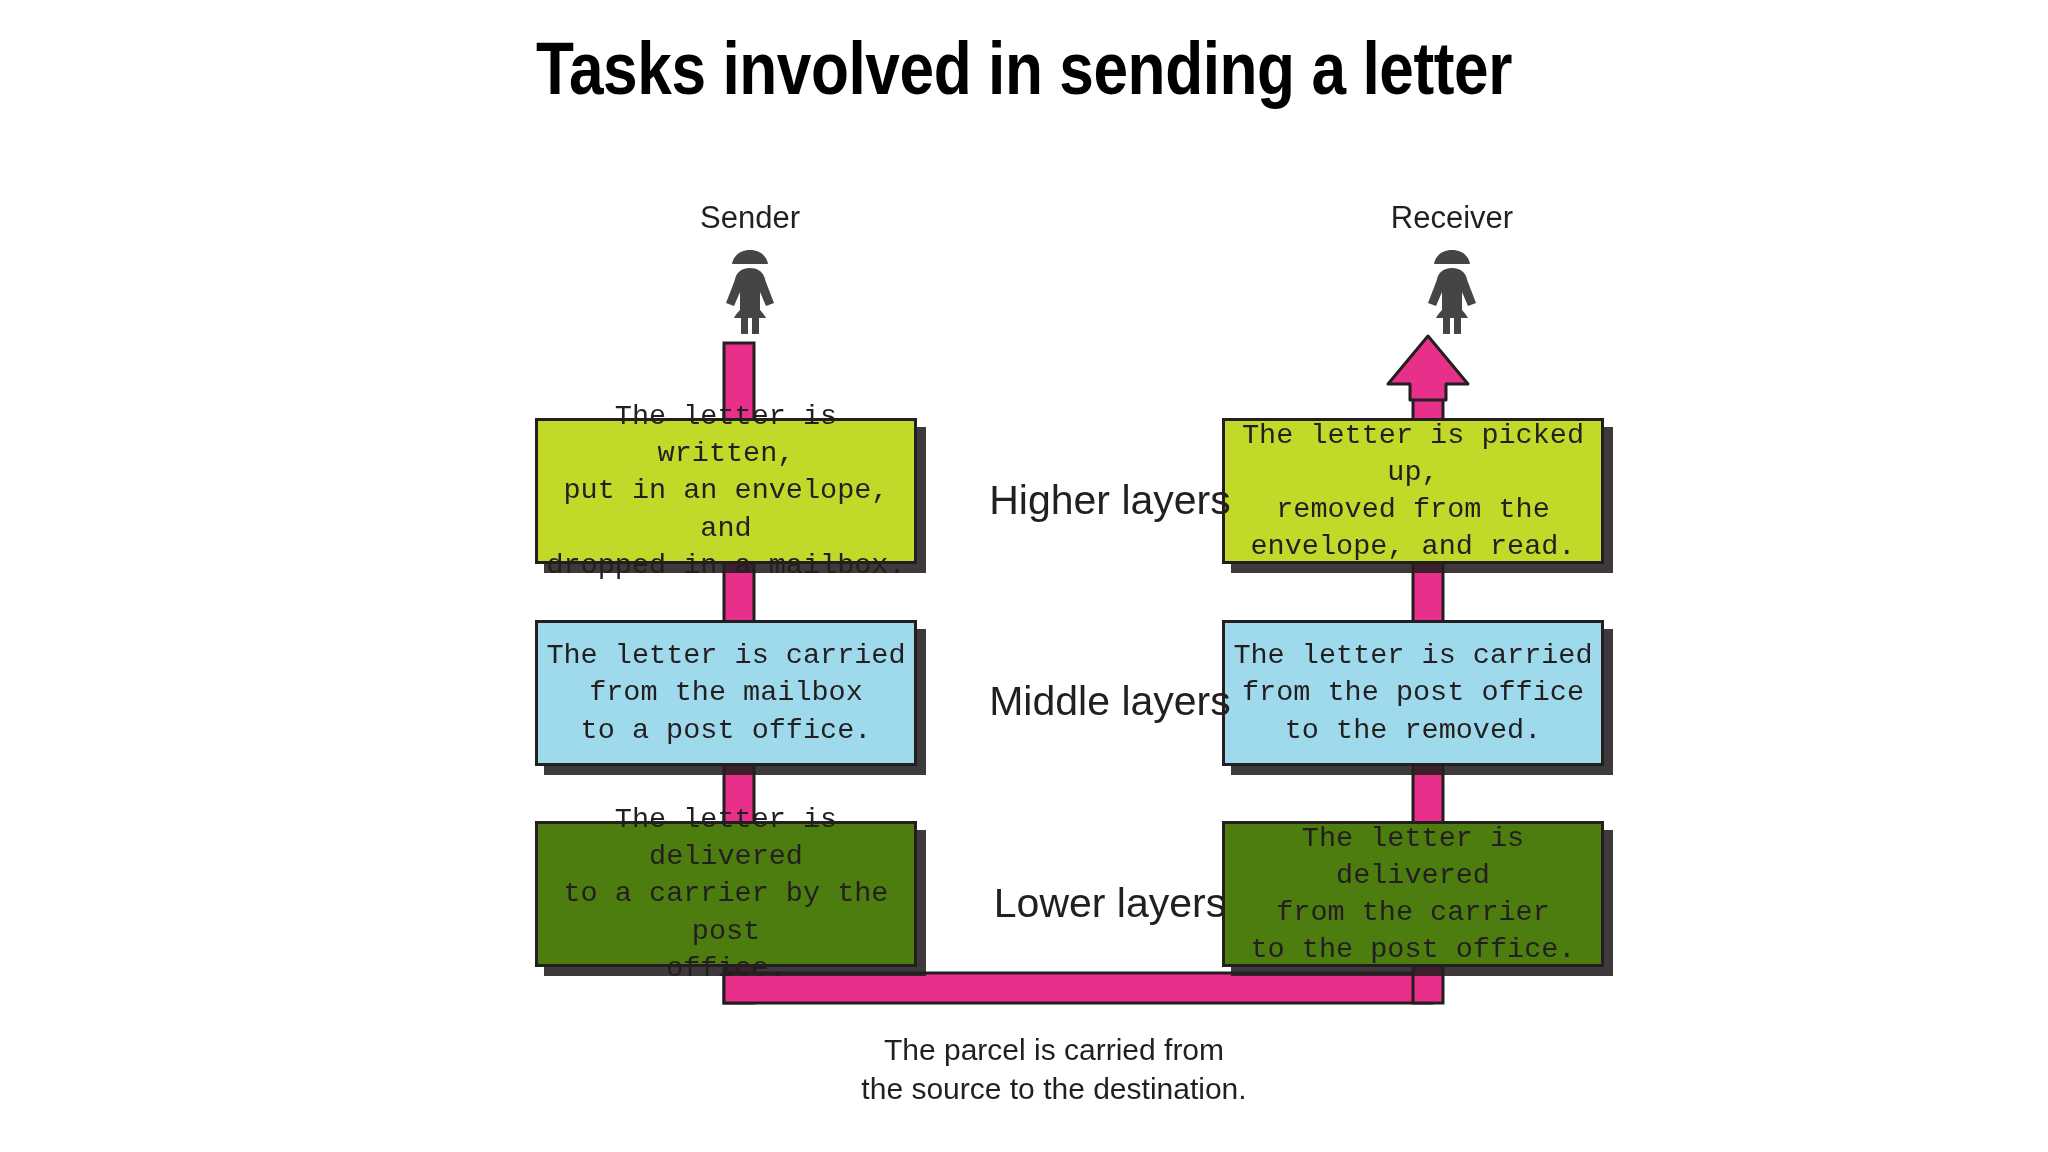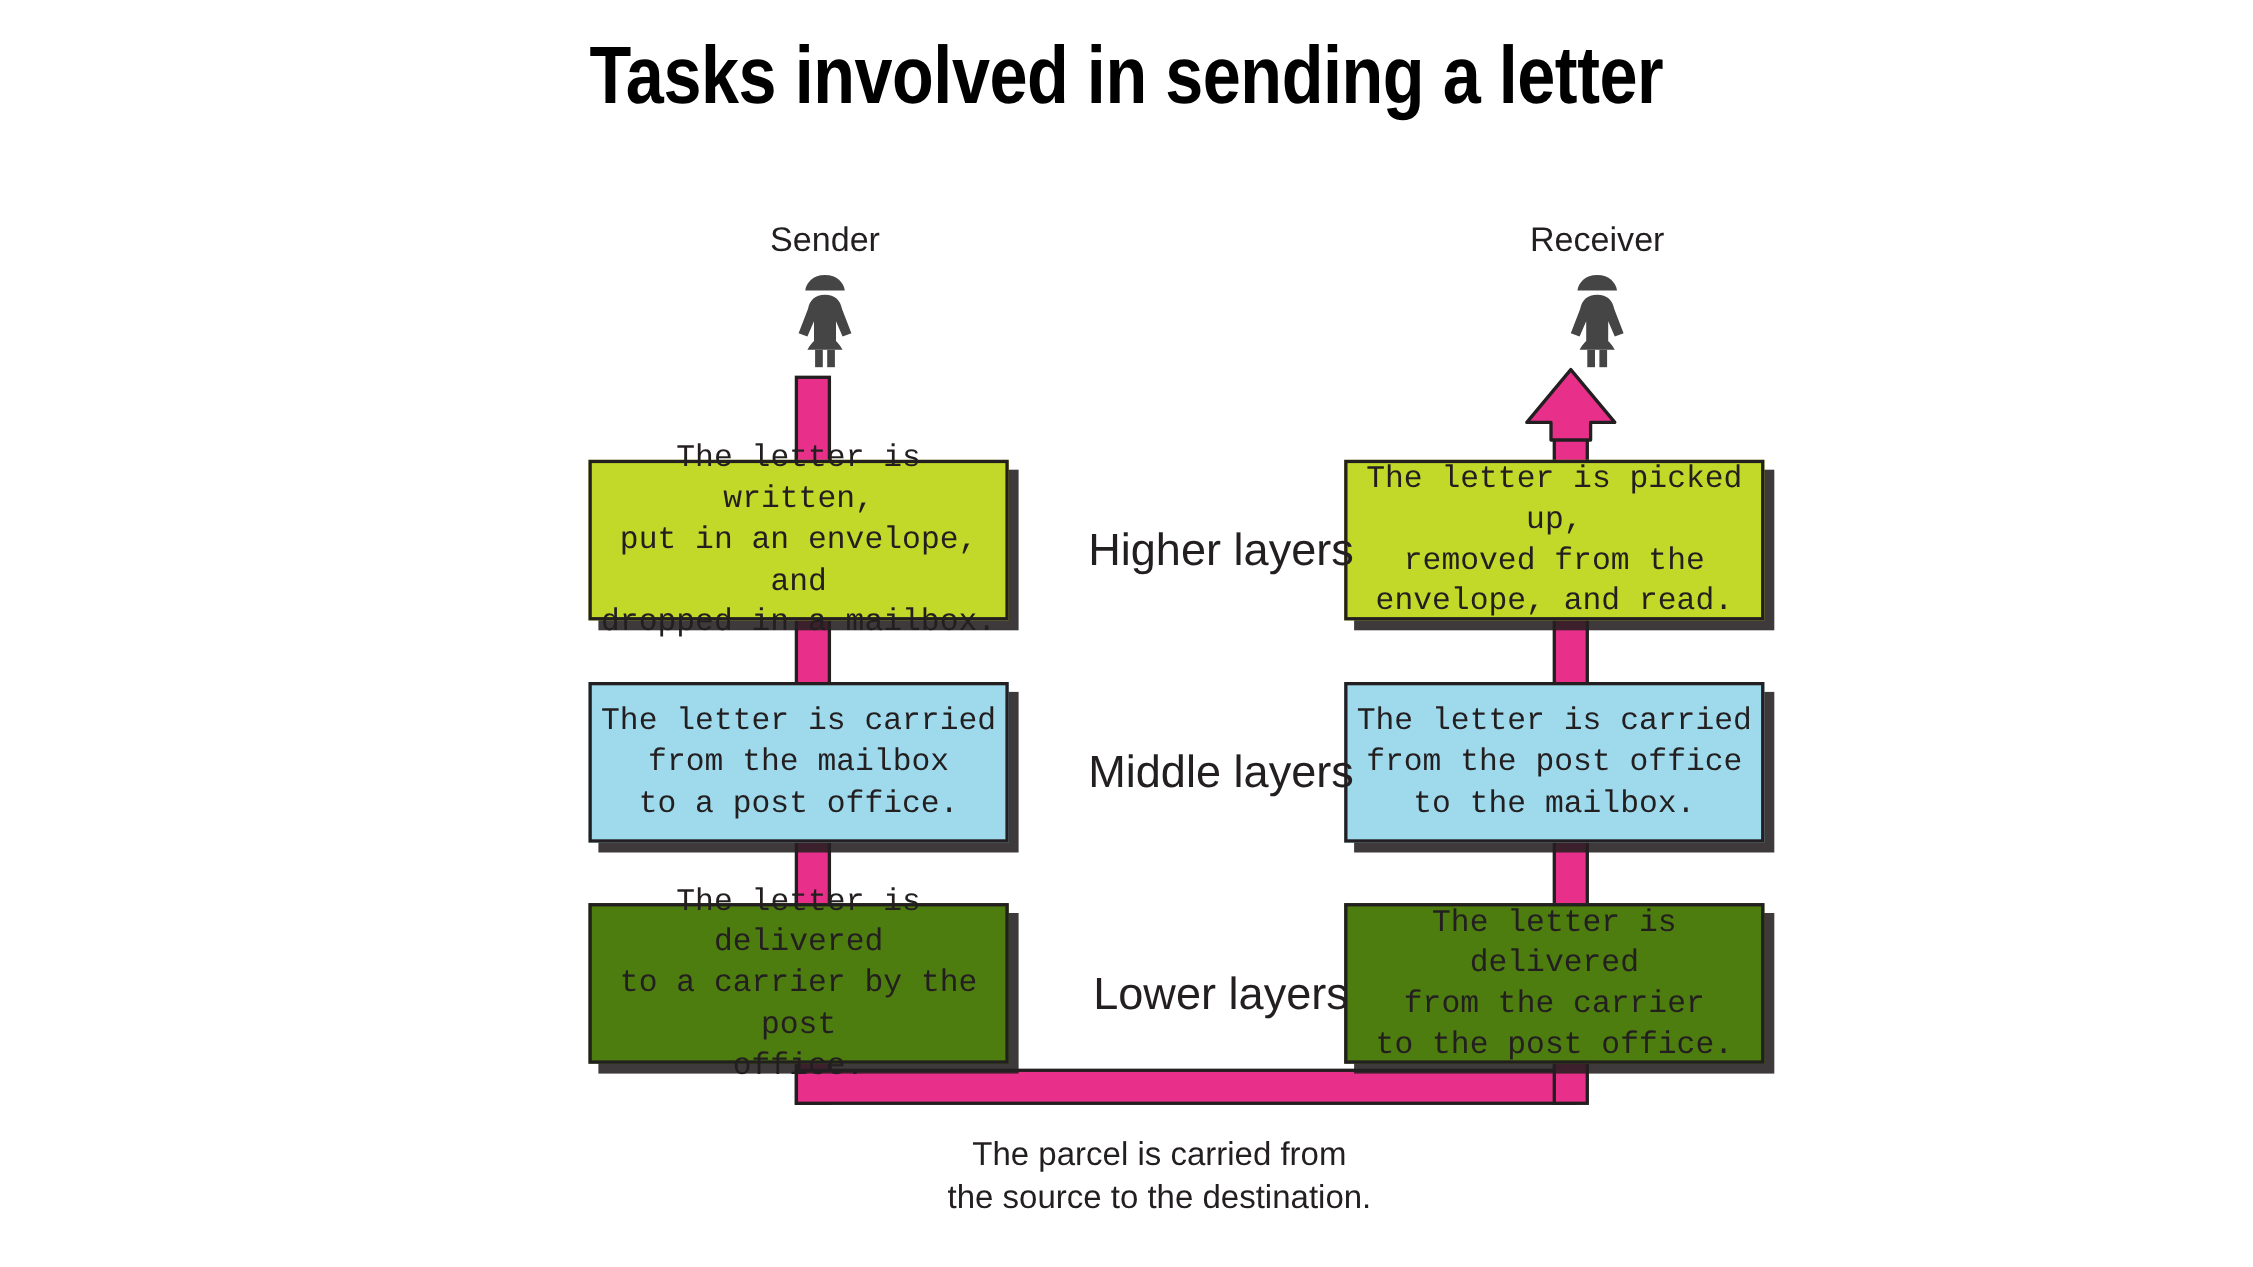--- a/index.html
+++ b/index.html
@@ -220,21 +220,21 @@
         <span>The letter is picked up,</span><br>
         <span>removed from the</span><br>
         <span>envelope, and read.</span>
       </div>
     </div>
 
     <div class="stage-box blue col-right row-middle">
       <div>
         <span>The letter is carried</span><br>
         <span>from the post office</span><br>
-        <span>to the mailbox.</span>
+        <span>to the removed.</span>
       </div>
     </div>
 
     <div class="stage-box yellow col-right row-low">
       <div>
         <span>The letter is delivered</span><br>
         <span>from the carrier</span><br>
         <span>to the post office.</span>
       </div>
     </div>

